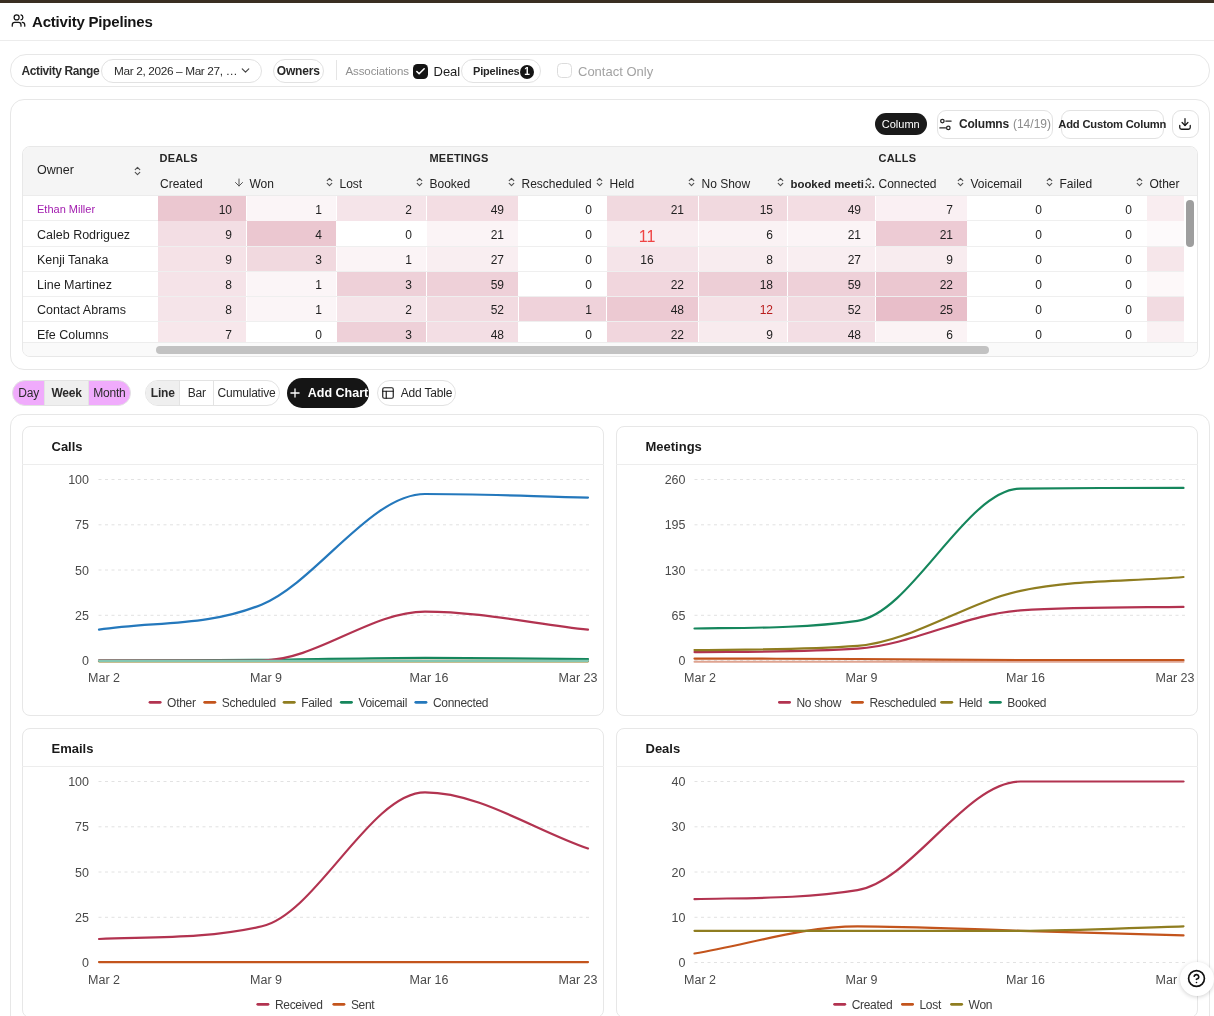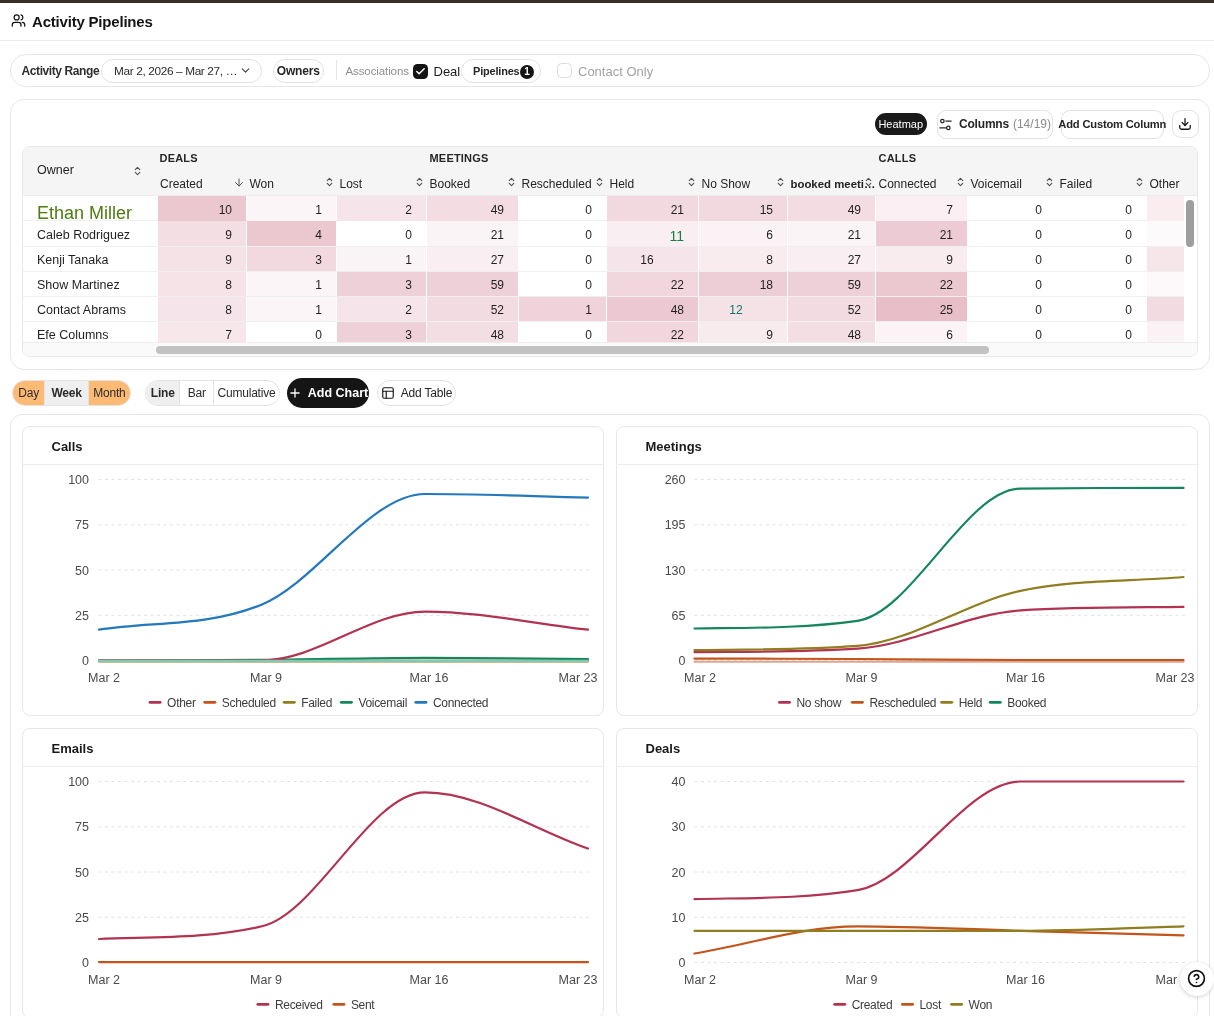--- a/index.html
+++ b/index.html
@@ -32,21 +32,21 @@
 <div class="abs" style="left:413px;top:63.5px;width:15px;height:15px;background:#141414;border-radius:4.5px;display:flex;align-items:center;justify-content:center">
       <svg width="11" height="11" viewBox="0 0 24 24" fill="none" stroke="#fff" stroke-width="3.4" stroke-linecap="round" stroke-linejoin="round">
         <path d="M20 6 9 17l-5-5"></path>
       </svg>
     </div>
 <div class="abs" style="left:433.5px;top:64px;font-size:13px;font-weight:500;color:#1c1c1c">Deal</div>
 <div class="btn" style="left:461px;top:58.5px;width:80px;height:24px;border-radius:12px;font-weight:700;font-size:11px;letter-spacing:-.2px;justify-content:flex-start;padding-left:11px">Pipelines<span style="position:absolute;right:6px;top:5px;width:14px;height:14px;border-radius:50%;background:#141414;color:#fff;font-size:10px;font-weight:600;display:flex;align-items:center;justify-content:center">1</span></div>
 <div class="abs" style="left:557px;top:63px;width:15px;height:15px;border:1.5px solid #dcdcdc;border-radius:4.5px;background:#fff"></div>
 <div class="abs" style="left:578px;top:64px;font-size:13px;color:#a3a3a3">Contact Only</div>
 <div class="card" style="left:10px;top:99px;width:1200px;height:271px;border-radius:14px"></div>
-<div class="abs" style="left:874.5px;top:113px;width:52.5px;height:22px;border-radius:11px;background:#1a1a1a;color:#fff;font-size:11px;font-weight:500;display:flex;align-items:center;justify-content:center">Heatmap</div>
+<div class="abs" style="left:874.5px;top:113px;width:52.5px;height:22px;border-radius:11px;background:#1a1a1a;color:#fff;font-size:11px;font-weight:500;display:flex;align-items:center;justify-content:center">Column</div>
 <div class="btn" style="left:936.5px;top:109.5px;width:116px;height:29px">
       <svg width="15" height="15" viewBox="0 0 24 24" fill="none" stroke="#262626" stroke-width="2" stroke-linecap="round" stroke-linejoin="round" style="margin-right:6px">
         <circle cx="7" cy="6.5" r="2.8"></circle>
         <path d="M12.5 6.5H21"></path>
         <path d="M3 17.5h9"></path>
         <circle cx="16.5" cy="17.5" r="2.8"></circle>
       </svg>
       <span style="font-weight:700;font-size:12px;letter-spacing:-.2px;white-space:nowrap">Columns</span>
       <span style="color:#8c8c8c;margin-left:4px;font-size:12px;white-space:nowrap">(14/19)</span>
     </div>
@@ -142,21 +142,21 @@
         </svg>
       </div>
 <div class="abs" style="left:1127.0px;top:29.5px;font-size:12px;font-weight:500;color:#242424;white-space:nowrap">Other</div>
 <div class="abs" style="left:1111.0px;top:29px">
         <svg width="11" height="12" viewBox="0 0 24 24" fill="none" stroke="#4f4f4f" stroke-width="2.4" stroke-linecap="round" stroke-linejoin="round">
           <path d="m7 15 5 5 5-5"></path>
           <path d="m7 9 5-5 5 5"></path>
         </svg>
       </div>
 <div class="abs" style="left:0;top:73.4px;width:1161px;height:1px;background:#efefef"></div>
-<div class="abs" style="left:14.5px;top:55.8px;font-size:18px;color:#4d7c0f">Ethan Miller</div>
+<div class="abs" style="left:14.5px;top:55.8px;font-size:11px;color:#a21caf">Ethan Miller</div>
 <div class="abs" style="left:135.0px;top:49.3px;width:88.5px;height:24.55px;background:rgb(235,199,208)"></div>
 <div class="abs" style="left:135.5px;top:55.8px;width:74px;text-align:right;font-size:12px;color:#1f1f1f">10</div>
 <div class="abs" style="left:224.5px;top:49.3px;width:89px;height:24.55px;background:rgb(251,245,247)"></div>
 <div class="abs" style="left:225.5px;top:55.8px;width:74px;text-align:right;font-size:12px;color:#1f1f1f">1</div>
 <div class="abs" style="left:314.5px;top:49.3px;width:89px;height:24.55px;background:rgb(245,228,233)"></div>
 <div class="abs" style="left:315.5px;top:55.8px;width:74px;text-align:right;font-size:12px;color:#1f1f1f">2</div>
 <div class="abs" style="left:404.5px;top:49.3px;width:91px;height:24.55px;background:rgb(243,221,227)"></div>
 <div class="abs" style="left:407.5px;top:55.8px;width:74px;text-align:right;font-size:12px;color:#1f1f1f">49</div>
 <div class="abs" style="left:495.5px;top:55.8px;width:74px;text-align:right;font-size:12px;color:#1f1f1f">0</div>
 <div class="abs" style="left:584.5px;top:49.3px;width:91px;height:24.55px;background:rgb(241,217,223)"></div>
@@ -174,21 +174,21 @@
 <div class="abs" style="left:14.5px;top:80.9px;font-size:12.5px;color:#1f1f1f">Caleb Rodriguez</div>
 <div class="abs" style="left:135.0px;top:74.4px;width:88.5px;height:24.55px;background:rgb(243,222,228)"></div>
 <div class="abs" style="left:135.5px;top:80.9px;width:74px;text-align:right;font-size:12px;color:#1f1f1f">9</div>
 <div class="abs" style="left:224.5px;top:74.4px;width:89px;height:24.55px;background:rgb(235,199,208)"></div>
 <div class="abs" style="left:225.5px;top:80.9px;width:74px;text-align:right;font-size:12px;color:#1f1f1f">4</div>
 <div class="abs" style="left:315.5px;top:80.9px;width:74px;text-align:right;font-size:12px;color:#1f1f1f">0</div>
 <div class="abs" style="left:404.5px;top:74.4px;width:91px;height:24.55px;background:rgb(251,244,246)"></div>
 <div class="abs" style="left:407.5px;top:80.9px;width:74px;text-align:right;font-size:12px;color:#1f1f1f">21</div>
 <div class="abs" style="left:495.5px;top:80.9px;width:74px;text-align:right;font-size:12px;color:#1f1f1f">0</div>
 <div class="abs" style="left:584.5px;top:74.4px;width:91px;height:24.55px;background:rgb(249,238,241)"></div>
-<div class="abs" style="left:587.5px;top:80.9px;width:74px;text-align:right;font-size:14px;color:#15803d">11</div>
+<div class="abs" style="left:587.5px;top:80.9px;width:74px;text-align:center;font-size:16px;color:#ef4444">11</div>
 <div class="abs" style="left:676.5px;top:74.4px;width:88px;height:24.55px;background:rgb(250,242,244)"></div>
 <div class="abs" style="left:676.5px;top:80.9px;width:74px;text-align:right;font-size:12px;color:#1f1f1f">6</div>
 <div class="abs" style="left:765.5px;top:74.4px;width:87px;height:24.55px;background:rgb(251,244,246)"></div>
 <div class="abs" style="left:764.5px;top:80.9px;width:74px;text-align:right;font-size:12px;color:#1f1f1f">21</div>
 <div class="abs" style="left:853.5px;top:74.4px;width:91px;height:24.55px;background:rgb(237,203,212)"></div>
 <div class="abs" style="left:856.5px;top:80.9px;width:74px;text-align:right;font-size:12px;color:#1f1f1f">21</div>
 <div class="abs" style="left:945.5px;top:80.9px;width:74px;text-align:right;font-size:12px;color:#1f1f1f">0</div>
 <div class="abs" style="left:1035.5px;top:80.9px;width:74px;text-align:right;font-size:12px;color:#1f1f1f">0</div>
 <div class="abs" style="left:1124.5px;top:74.4px;width:36.5px;height:24.55px;background:rgb(253,250,251)"></div>
 <div class="abs" style="left:0;top:123.6px;width:1161px;height:1px;background:#efefef"></div>
@@ -207,21 +207,21 @@
 <div class="abs" style="left:676.5px;top:99.5px;width:88px;height:24.55px;background:rgb(248,236,239)"></div>
 <div class="abs" style="left:676.5px;top:106.0px;width:74px;text-align:right;font-size:12px;color:#1f1f1f">8</div>
 <div class="abs" style="left:765.5px;top:99.5px;width:87px;height:24.55px;background:rgb(249,238,241)"></div>
 <div class="abs" style="left:764.5px;top:106.0px;width:74px;text-align:right;font-size:12px;color:#1f1f1f">27</div>
 <div class="abs" style="left:853.5px;top:99.5px;width:91px;height:24.55px;background:rgb(248,236,239)"></div>
 <div class="abs" style="left:856.5px;top:106.0px;width:74px;text-align:right;font-size:12px;color:#1f1f1f">9</div>
 <div class="abs" style="left:945.5px;top:106.0px;width:74px;text-align:right;font-size:12px;color:#1f1f1f">0</div>
 <div class="abs" style="left:1035.5px;top:106.0px;width:74px;text-align:right;font-size:12px;color:#1f1f1f">0</div>
 <div class="abs" style="left:1124.5px;top:99.5px;width:36.5px;height:24.55px;background:rgb(246,230,234)"></div>
 <div class="abs" style="left:0;top:148.7px;width:1161px;height:1px;background:#efefef"></div>
-<div class="abs" style="left:14.5px;top:131.1px;font-size:12.5px;color:#1f1f1f">Show Martinez</div>
+<div class="abs" style="left:14.5px;top:131.1px;font-size:12.5px;color:#1f1f1f">Line Martinez</div>
 <div class="abs" style="left:135.0px;top:124.6px;width:88.5px;height:24.55px;background:rgb(245,227,232)"></div>
 <div class="abs" style="left:135.5px;top:131.1px;width:74px;text-align:right;font-size:12px;color:#1f1f1f">8</div>
 <div class="abs" style="left:224.5px;top:124.6px;width:89px;height:24.55px;background:rgb(251,245,247)"></div>
 <div class="abs" style="left:225.5px;top:131.1px;width:74px;text-align:right;font-size:12px;color:#1f1f1f">1</div>
 <div class="abs" style="left:314.5px;top:124.6px;width:89px;height:24.55px;background:rgb(238,208,216)"></div>
 <div class="abs" style="left:315.5px;top:131.1px;width:74px;text-align:right;font-size:12px;color:#1f1f1f">3</div>
 <div class="abs" style="left:404.5px;top:124.6px;width:91px;height:24.55px;background:rgb(238,208,216)"></div>
 <div class="abs" style="left:407.5px;top:131.1px;width:74px;text-align:right;font-size:12px;color:#1f1f1f">59</div>
 <div class="abs" style="left:495.5px;top:131.1px;width:74px;text-align:right;font-size:12px;color:#1f1f1f">0</div>
 <div class="abs" style="left:584.5px;top:124.6px;width:91px;height:24.55px;background:rgb(241,214,221)"></div>
@@ -243,21 +243,21 @@
 <div class="abs" style="left:225.5px;top:156.2px;width:74px;text-align:right;font-size:12px;color:#1f1f1f">1</div>
 <div class="abs" style="left:314.5px;top:149.7px;width:89px;height:24.55px;background:rgb(245,228,233)"></div>
 <div class="abs" style="left:315.5px;top:156.2px;width:74px;text-align:right;font-size:12px;color:#1f1f1f">2</div>
 <div class="abs" style="left:404.5px;top:149.7px;width:91px;height:24.55px;background:rgb(242,219,225)"></div>
 <div class="abs" style="left:407.5px;top:156.2px;width:74px;text-align:right;font-size:12px;color:#1f1f1f">52</div>
 <div class="abs" style="left:496.5px;top:149.7px;width:87px;height:24.55px;background:rgb(239,210,218)"></div>
 <div class="abs" style="left:495.5px;top:156.2px;width:74px;text-align:right;font-size:12px;color:#1f1f1f">1</div>
 <div class="abs" style="left:584.5px;top:149.7px;width:91px;height:24.55px;background:rgb(236,201,210)"></div>
 <div class="abs" style="left:587.5px;top:156.2px;width:74px;text-align:right;font-size:12px;color:#1f1f1f">48</div>
 <div class="abs" style="left:676.5px;top:149.7px;width:88px;height:24.55px;background:rgb(245,226,231)"></div>
-<div class="abs" style="left:676.5px;top:156.2px;width:74px;text-align:center;font-size:12px;color:#0f766e">12</div>
+<div class="abs" style="left:676.5px;top:156.2px;width:74px;text-align:right;font-size:12px;color:#b91c1c">12</div>
 <div class="abs" style="left:765.5px;top:149.7px;width:87px;height:24.55px;background:rgb(242,219,225)"></div>
 <div class="abs" style="left:764.5px;top:156.2px;width:74px;text-align:right;font-size:12px;color:#1f1f1f">52</div>
 <div class="abs" style="left:853.5px;top:149.7px;width:91px;height:24.55px;background:rgb(232,190,201)"></div>
 <div class="abs" style="left:856.5px;top:156.2px;width:74px;text-align:right;font-size:12px;color:#1f1f1f">25</div>
 <div class="abs" style="left:945.5px;top:156.2px;width:74px;text-align:right;font-size:12px;color:#1f1f1f">0</div>
 <div class="abs" style="left:1035.5px;top:156.2px;width:74px;text-align:right;font-size:12px;color:#1f1f1f">0</div>
 <div class="abs" style="left:1124.5px;top:149.7px;width:36.5px;height:24.55px;background:rgb(242,219,225)"></div>
 <div class="abs" style="left:0;top:198.9px;width:1161px;height:1px;background:#efefef"></div>
 <div class="abs" style="left:14.5px;top:181.3px;font-size:12.5px;color:#1f1f1f">Efe Columns</div>
 <div class="abs" style="left:135.0px;top:174.8px;width:88.5px;height:24.55px;background:rgb(247,231,235)"></div>
@@ -278,21 +278,21 @@
 <div class="abs" style="left:856.5px;top:181.3px;width:74px;text-align:right;font-size:12px;color:#1f1f1f">6</div>
 <div class="abs" style="left:945.5px;top:181.3px;width:74px;text-align:right;font-size:12px;color:#1f1f1f">0</div>
 <div class="abs" style="left:1035.5px;top:181.3px;width:74px;text-align:right;font-size:12px;color:#1f1f1f">0</div>
 <div class="abs" style="left:1124.5px;top:174.8px;width:36.5px;height:24.55px;background:rgb(250,242,244)"></div>
 
 <div class="abs" style="left:0;top:194.8px;width:1174px;height:15.2px;background:#fafafa;border-top:1px solid #ededed"></div>
 <div class="abs" style="left:133.5px;top:198.8px;width:833px;height:8px;border-radius:4px;background:#c2c2c2"></div>
 <div class="abs" style="left:1161px;top:49px;width:13px;height:146px;background:#fff"></div>
 <div class="abs" style="left:1163.5px;top:53px;width:8px;height:47px;border-radius:4px;background:#9e9e9e"></div>
 </div>
-<div class="abs" style="left:12px;top:380px;width:119px;height:26px;border:1px solid #e3e3e3;border-radius:13px;background:#fdba74;display:flex;overflow:hidden">
+<div class="abs" style="left:12px;top:380px;width:119px;height:26px;border:1px solid #e3e3e3;border-radius:13px;background:#f0abfc;display:flex;overflow:hidden">
       <div style="width:32px;display:flex;align-items:center;justify-content:center;font-size:12px;letter-spacing:-.2px;font-weight:500;color:#2b2b2b">Day</div>
       <div style="width:44px;background:#efefef;border-left:1px solid #e3e3e3;display:flex;align-items:center;justify-content:center;font-size:12px;letter-spacing:-.2px;font-weight:700;color:#2b2b2b">Week</div>
       <div style="width:43px;border-left:1px solid #e3e3e3;display:flex;align-items:center;justify-content:center;font-size:12px;letter-spacing:-.2px;font-weight:500;color:#2b2b2b">Month</div>
     </div>
 <div class="abs" style="left:145px;top:380px;width:135px;height:26px;border:1px solid #e3e3e3;border-radius:13px;background:#fff;display:flex;overflow:hidden">
       <div style="width:34px;background:#efefef;display:flex;align-items:center;justify-content:center;font-size:12px;letter-spacing:-.2px;font-weight:700;color:#2b2b2b">Line</div>
       <div style="width:34px;border-left:1px solid #e3e3e3;display:flex;align-items:center;justify-content:center;font-size:12px;letter-spacing:-.2px;font-weight:500;color:#2b2b2b">Bar</div>
       <div style="width:67px;border-left:1px solid #e3e3e3;display:flex;align-items:center;justify-content:center;font-size:12px;letter-spacing:-.2px;font-weight:500;color:#2b2b2b">Cumulative</div>
     </div>
 <div class="abs" style="left:287px;top:378px;width:82px;height:30px;border-radius:15px;background:#151515;color:#fff;display:flex;align-items:center;justify-content:center;font-size:12.5px;font-weight:600"><svg width="14" height="14" viewBox="0 0 24 24" fill="none" stroke="#fff" stroke-width="2.2" stroke-linecap="round" style="margin-right:6px">

